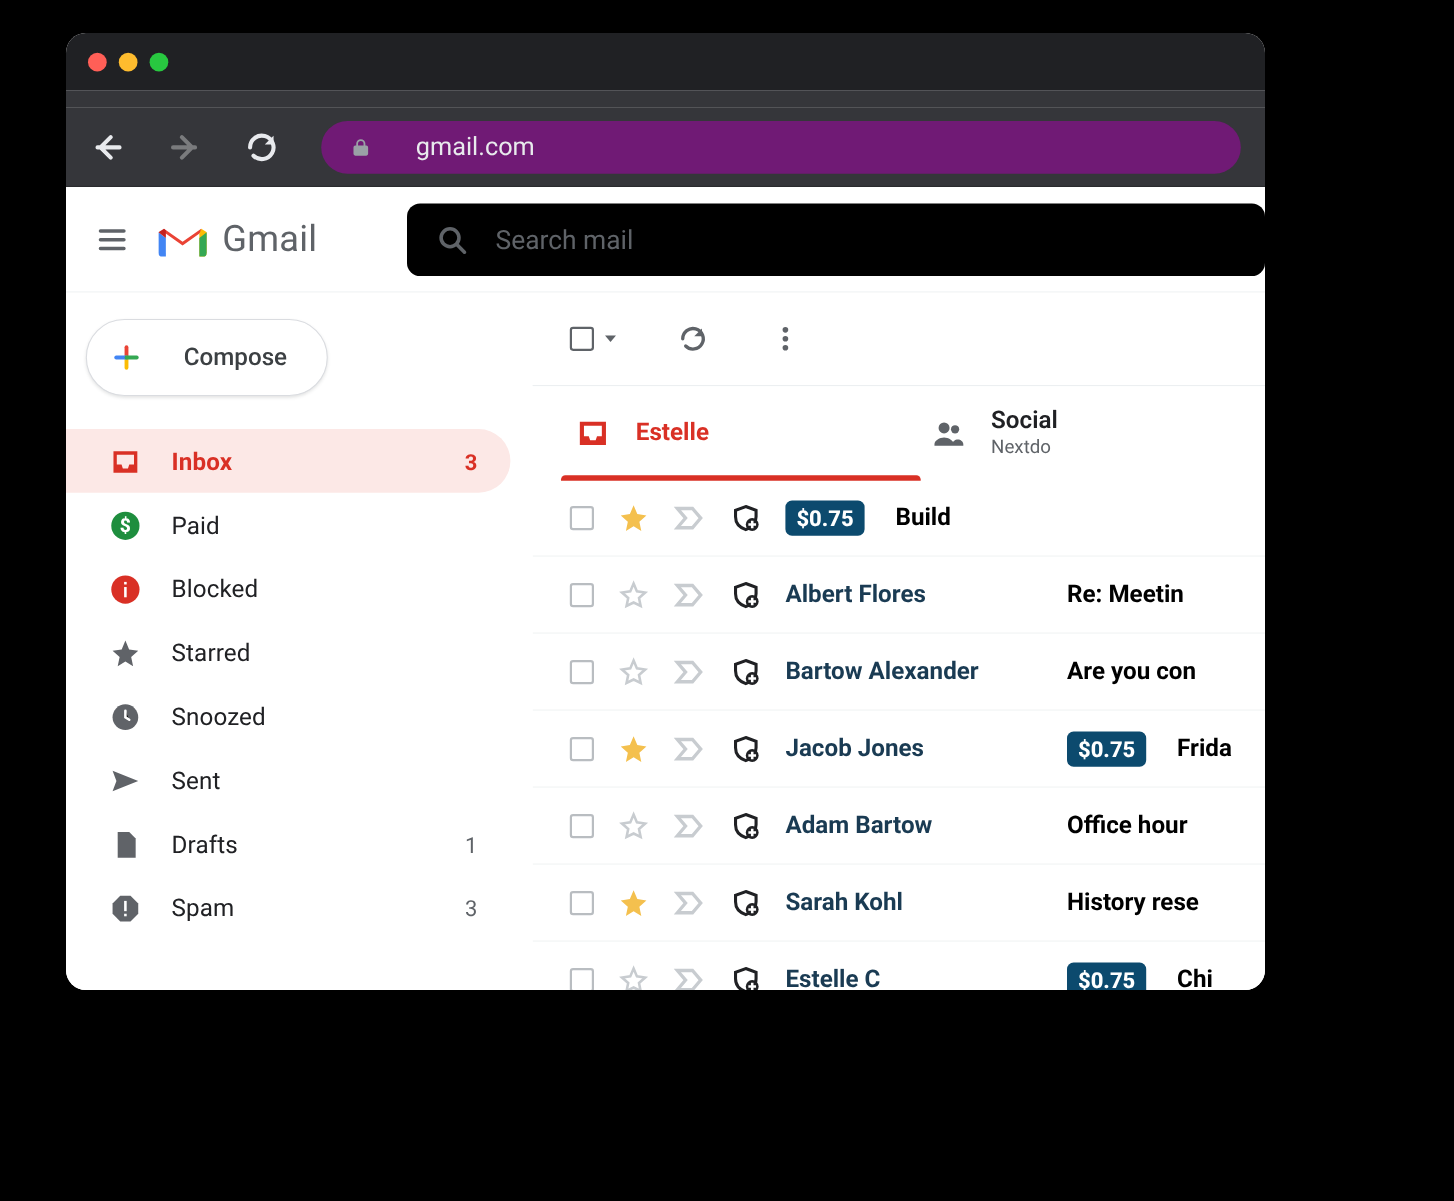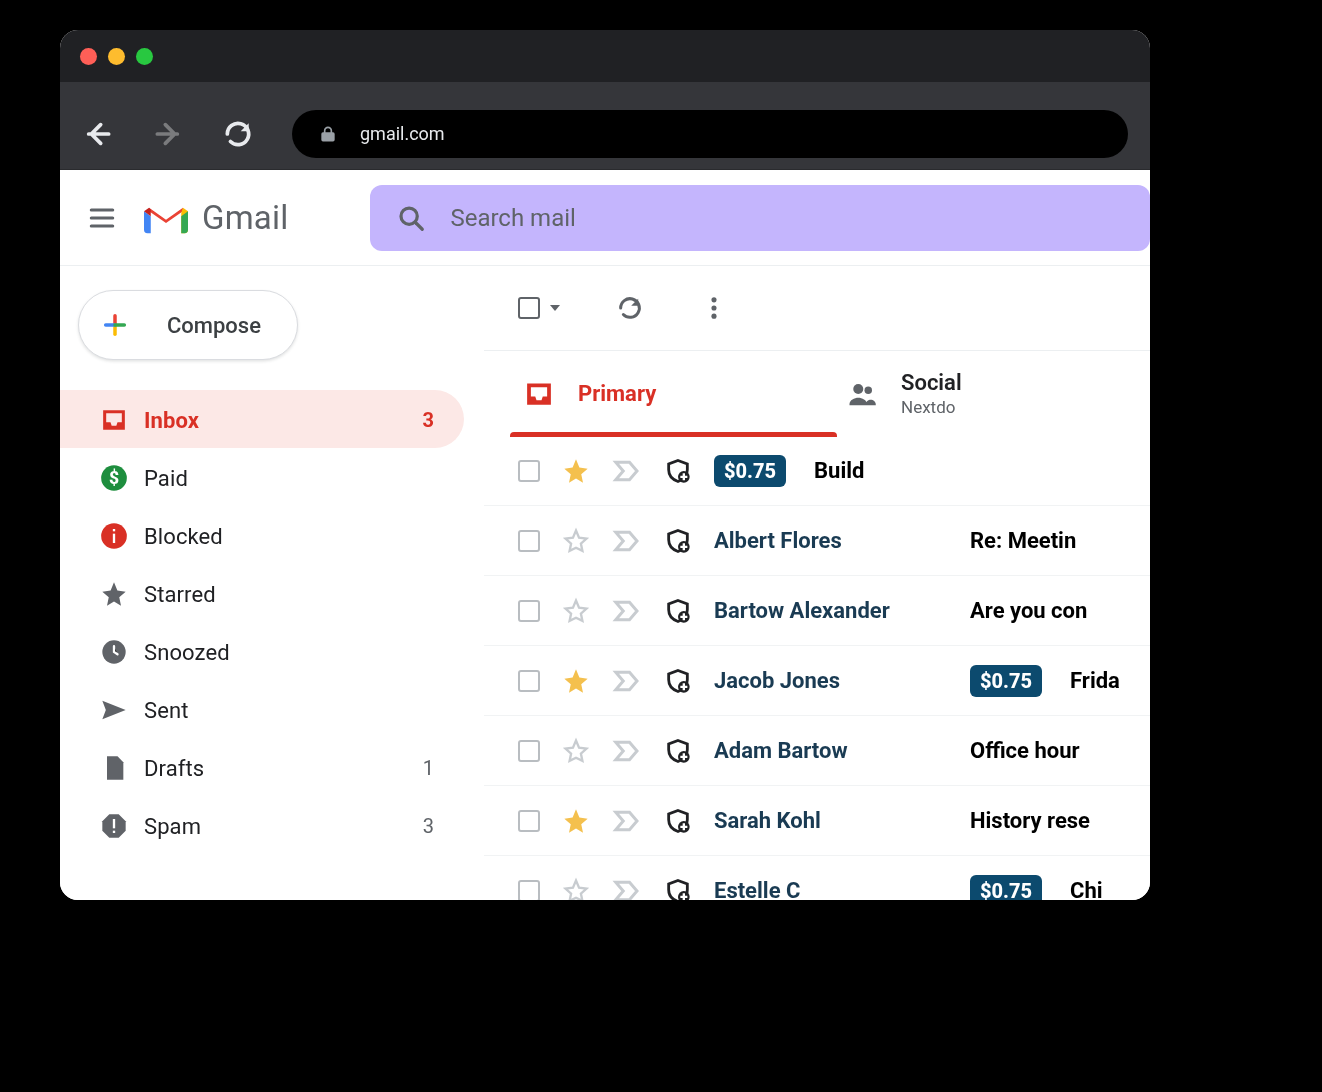--- a/index.html
+++ b/index.html
@@ -39,46 +39,46 @@
     display: flex; align-items: center;
     padding: 0 22px;
     gap: 38px;
     border-bottom: 1px solid #2a2b2e;
   }
   .navbtn { width: 32px; height: 32px; display:flex; align-items:center; justify-content:center; color:#e8eaed; }
   .navbtn.dim { color:#7a7b7d; }
   .urlpill {
     flex: 1;
     height: 48px;
-    background: #000000;
+    background: #701a75;
     border-radius: 28px;
     display:flex; align-items:center;
     padding: 0 26px;
-    gap: 22px;
-    color:#e8eaed; font-size: 18px;
+    gap: 40px;
+    color:#e8eaed; font-size: 23px;
   }
   .lock { width: 20px; height: 20px; color:#9aa0a6; }
 
   
   .gmailheader {
     height: 96px;
     background:#fff;
     display:flex; align-items:center;
     padding-left: 26px;
     border-bottom: 1px solid #eceff1;
     gap: 18px;
   }
   .burger { width: 32px; height: 32px; color:#5f6368; }
   .gmaillogo { display:flex; align-items:center; gap: 14px; margin-left: 8px; }
   .logotext { font-size: 33px; color:#5f6368; letter-spacing: .2px; }
   .searchbox {
     margin-left: 64px;
     flex: 1;
     height: 66px;
-    background:#c4b5fd;
+    background:#000000;
     border-radius: 12px;
     display:flex; align-items:center;
     padding: 0 26px;
     gap: 24px;
     color:#5f6368; font-size: 24px;
   }
 
   
   .gbody { display:flex; height: calc(100% - 52px - 16px - 72px - 96px); background:#fff; }
 
@@ -102,21 +102,21 @@
   }
   .compose-plus { width:28px; height:28px; }
   .navlist { margin-top: 30px; }
   .navitem {
     height: 58px;
     margin-right: 20px;
     border-radius: 0 30px 30px 0;
     display:flex; align-items:center;
     padding: 2px 30px 0 40px;
     font-size: 22px; color:#202124;
-    gap: 16px;
+    gap: 28px;
   }
   .navitem.active {
     background:#fce8e6;
     color:#d93025; font-weight:700;
   }
   .navitem .navcount { margin-left:auto; font-size: 20px; }
   .navitem.active .navcount { color:#d93025; font-weight:700; }
   .navitem:not(.active) .navcount { color:#5f6368; }
   .navicon { width: 28px; height: 28px; flex: 0 0 28px; display:flex; align-items:center; justify-content:center; }
   .navicon.red { color:#d93025; }
@@ -365,21 +365,21 @@
       </div>
 
       <div class="tabs">
         <div class="tab active">
           <span class="tabicon">
             <svg viewBox="0 0 24 24" width="30" height="30">
                 <path fill="none" stroke="#d93025" stroke-width="3" d="M4 5h16v14H4z"></path>
                 <path fill="#d93025" d="M4 14h5l1 3h4l1-3h5v5H4z"></path>
               </svg>
           </span>
-          <span>Primary</span>
+          <span>Estelle</span>
         </div>
         <div class="tab">
           <span class="tabicon">
             <svg viewBox="0 0 24 24" width="30" height="30" fill="#5f6368">
                 <circle cx="9" cy="8" r="4"></circle>
                 <circle cx="17" cy="9" r="3"></circle>
                 <path d="M2 20c0-3 4-5 7-5s7 2 7 5v1H2zM15 20c0-2 2-3.5 4-3.5s4 1.5 4 3.5v1h-8z"></path>
               </svg>
           </span>
           <span>

